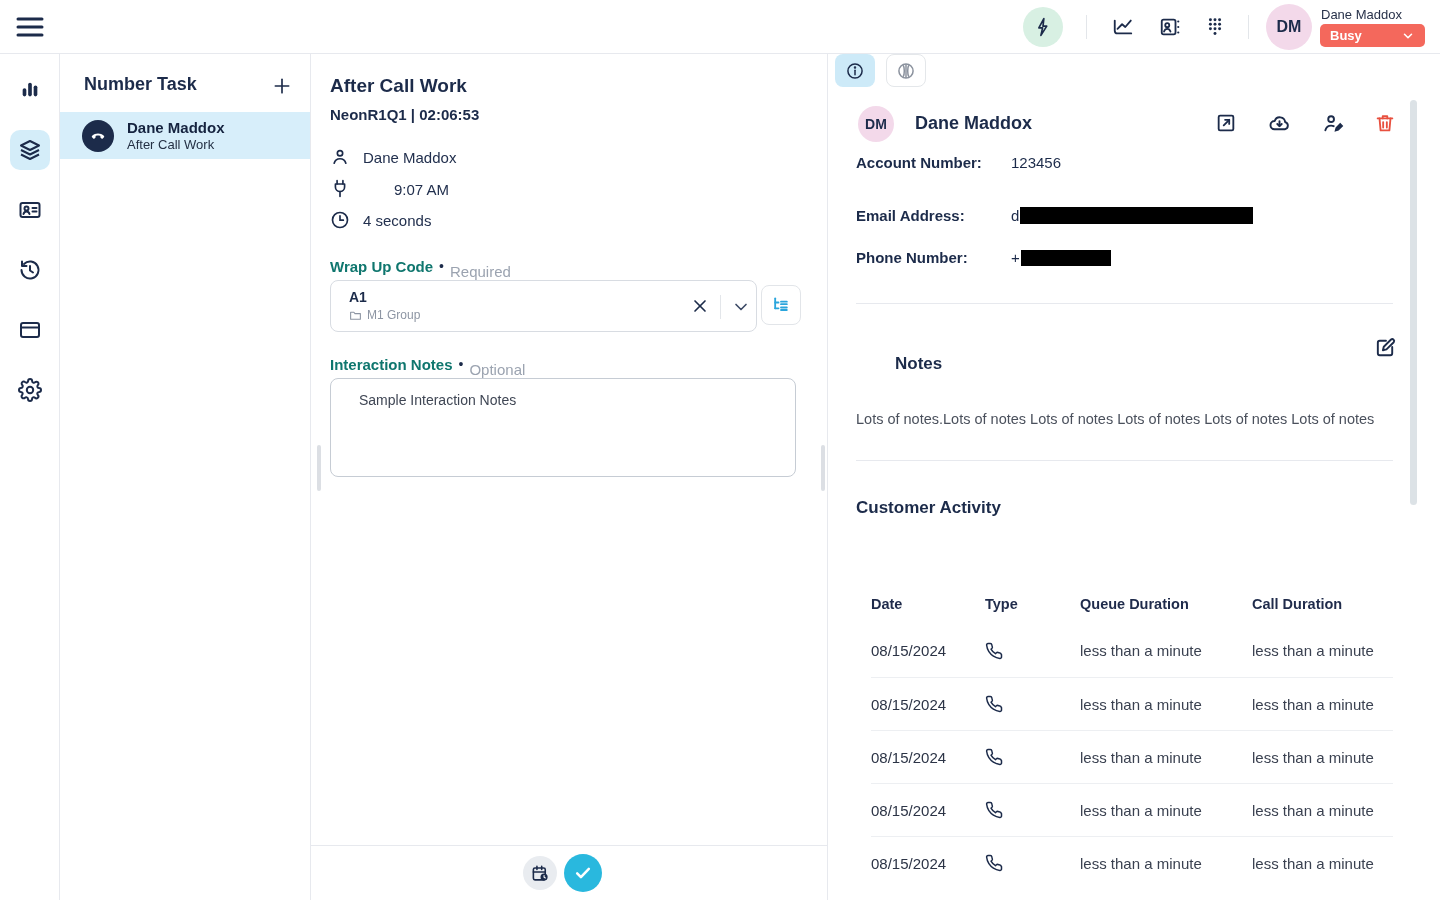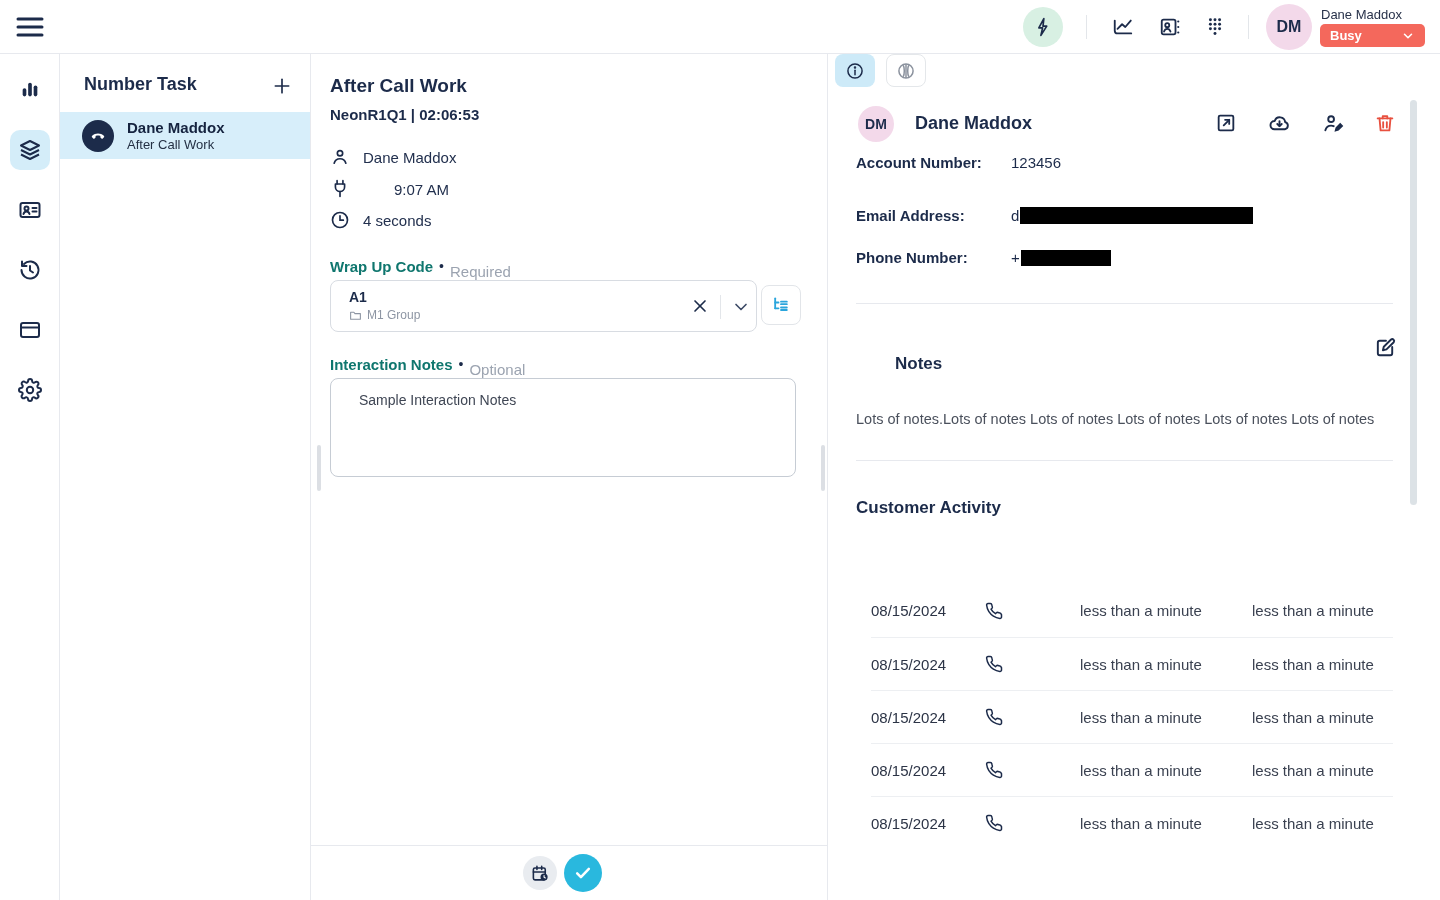--- a/index.html
+++ b/index.html
@@ -439,20 +439,26 @@
         <path d="M17.8 3.7a2 2 0 0 1 2.8 2.8L13 14l-3.7.9.9-3.7z"></path>
       </svg>
   </div>
   <div class="notes-text">Lots of notes.Lots of notes Lots of notes Lots of notes Lots of notes Lots of notes</div>
 
   <div class="r-divider" style="top:406px;"></div>
 
   <div class="sec-title" style="top:444px;">Customer Activity</div>
 
   <div class="act-table">
+    <div class="act-grid act-head">
+      <span>Date</span>
+      <span>Type</span>
+      <span>Queue Duration</span>
+      <span>Call Duration</span>
+    </div>
     <div class="act-rows">
   <div class="act-grid act-row">
     <span class="act-date">08/15/2024</span>
     <span>
       <svg width="18" height="18" viewBox="0 0 24 24" fill="none" stroke="#1c2b4a" stroke-width="2" stroke-linecap="round" stroke-linejoin="round">
               <path d="M22 16.9v3a2 2 0 0 1-2.2 2 19.8 19.8 0 0 1-8.6-3 19.5 19.5 0 0 1-6-6 19.8 19.8 0 0 1-3-8.6A2 2 0 0 1 4.1 2h3a2 2 0 0 1 2 1.7c.1.9.3 1.8.6 2.6a2 2 0 0 1-.4 2.1L8 9.6a16 16 0 0 0 6 6l1.2-1.2a2 2 0 0 1 2.1-.4c.8.3 1.7.5 2.6.6a2 2 0 0 1 1.7 2z"></path>
             </svg>
     </span>
     <span class="act-dur">less than a minute</span>
     <span class="act-dur">less than a minute</span>

